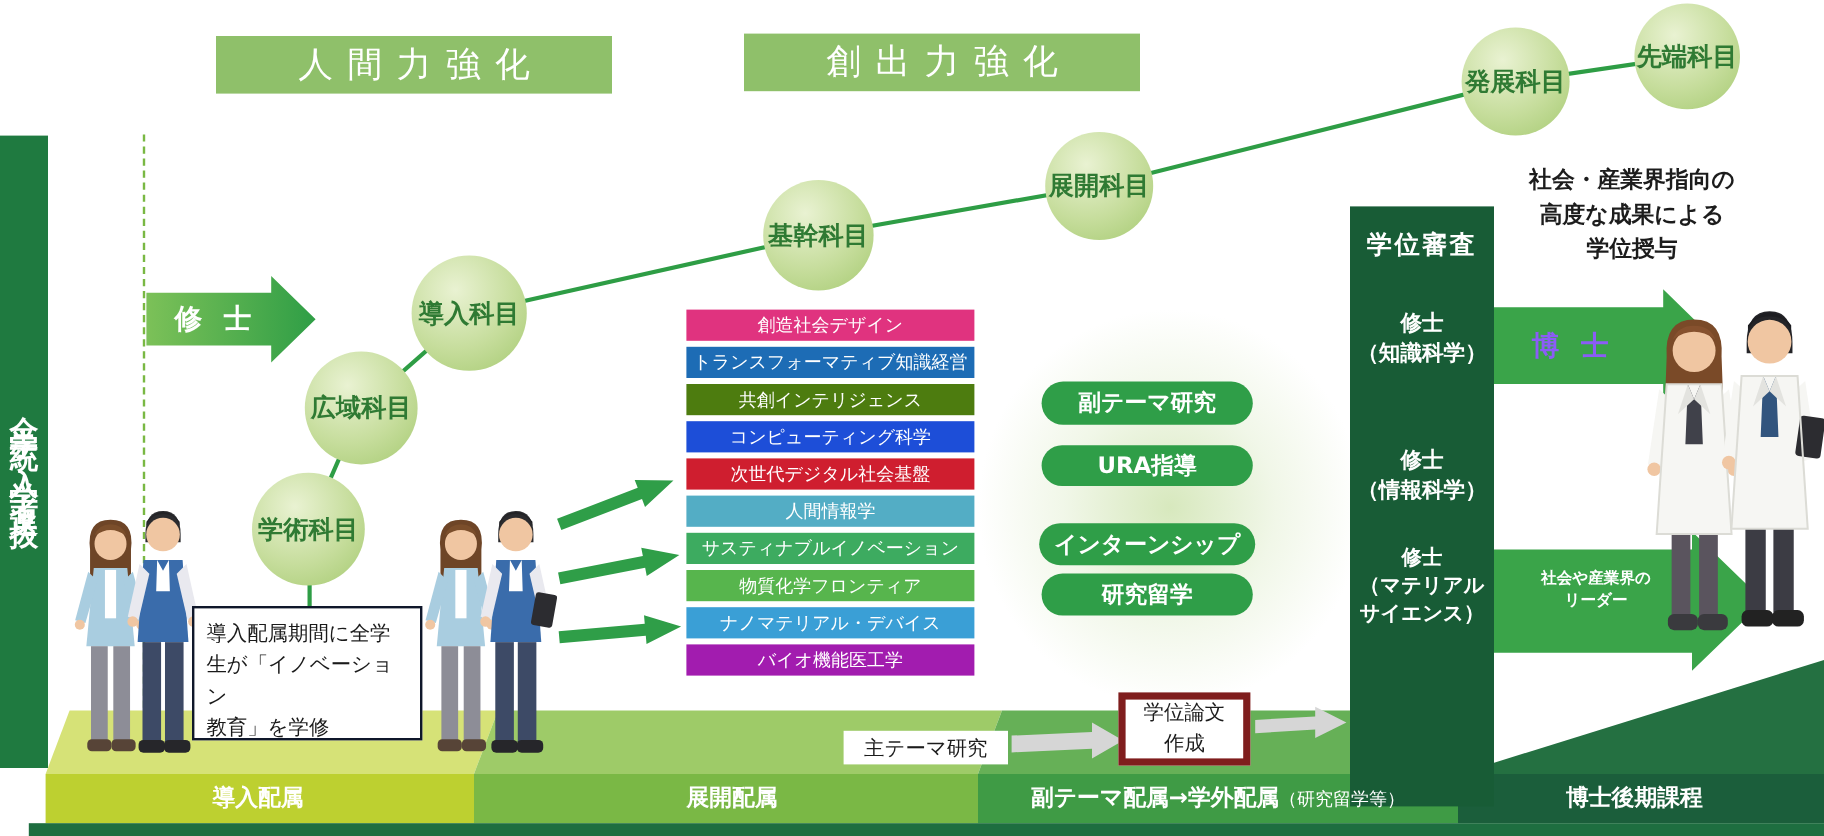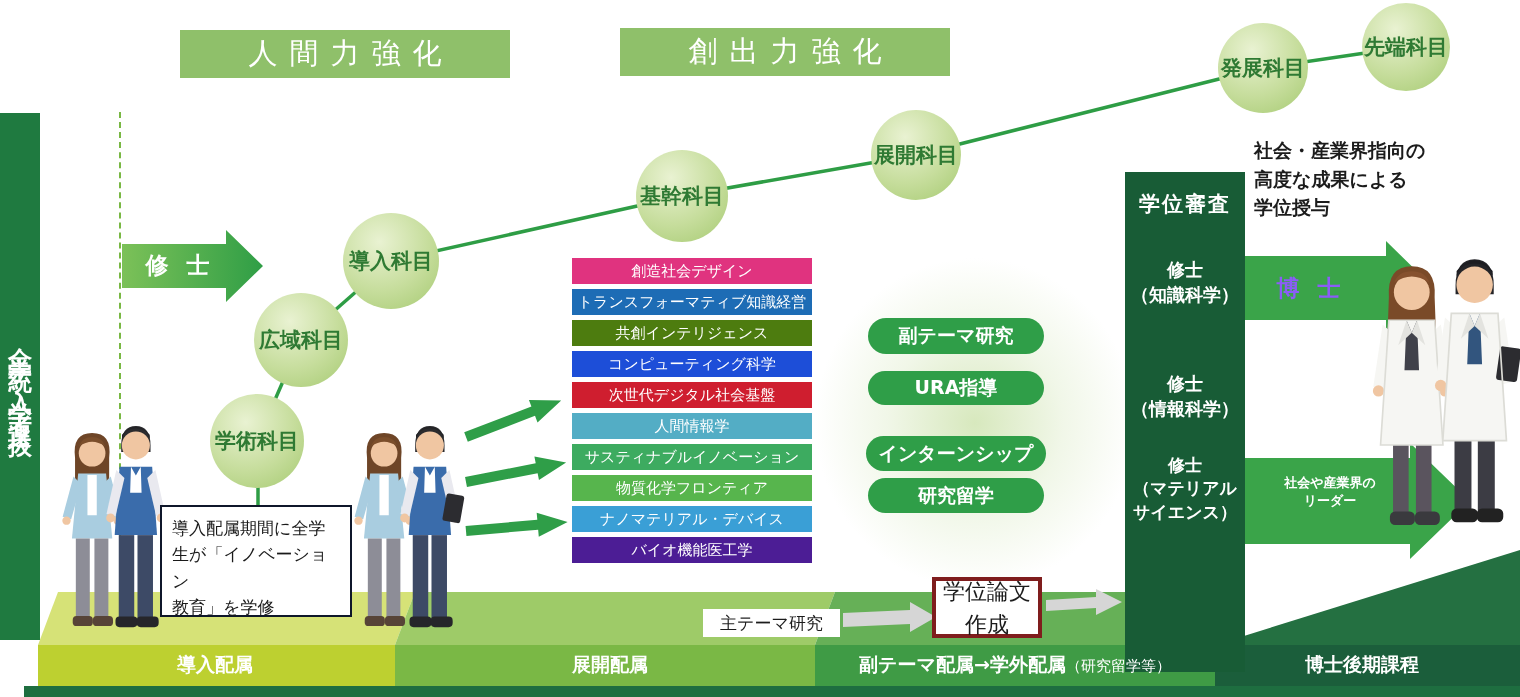--- a/index.html
+++ b/index.html
@@ -44,31 +44,31 @@
   .pill { border-radius:18px; color:#fff; font-size:19px; font-weight:700;
           display:flex; align-items:center; justify-content:center; white-space:nowrap; }
 
   .tower { left:1125px; top:140px; width:120px; height:500px; color:#fff;margin-top:32px; }
   .tower-title { position:absolute; top:18px; left:0; width:100%; text-align:center;
                  font-size:21px; font-weight:700; letter-spacing:2px; }
   .degree { position:absolute; left:0; width:100%; text-align:center; font-size:18px;
             line-height:1.38; font-weight:600; }
   .deg-0 { top:86px; } .deg-1 { top:200px; } .deg-2 { top:282px; font-size:17px; }
 
-  .award-note { left:1254px; top:136px; width:212px; text-align:left; color:#1c1c1c;
+  .award-note { left:1254px; top:136px; width:212px; text-align:center; color:#1c1c1c;
                 font-size:19px; font-weight:600; line-height:1.5; }
 
   .band-label { top:652px; text-align:center; color:#fff; font-size:19px; font-weight:600;
                 white-space:nowrap; }
   .band-suffix { font-size:15px; font-weight:500; }
 
   .theme-box { left:703px; top:609px; width:137px; height:28px; background:#fff; color:#1c1c1c;
                font-size:17px; display:flex; align-items:center; justify-content:center; }
   .thesis-box { left:932px; top:577px; width:110px; height:61px; background:#fff; color:#1c1c1c;
-                border:4px solid #7f1d1d; font-size:22px; line-height:1.5; text-align:center;
+                border:6px solid #7f1d1d; font-size:17px; line-height:1.5; text-align:center;
                 display:flex; align-items:center; justify-content:center; }
 </style>
 </head>
 <body>
 
 <div class="stage">
 
   <div class="glow"></div>
   <div class="dashed"></div>
 
@@ -227,21 +227,21 @@
 
   <div class="ov sbar" style="top: 258px; background-color: rgb(224, 51, 127);">創造社会デザイン</div>
   <div class="ov sbar" style="top: 289px; background-color: rgb(29, 108, 181);">トランスフォーマティブ知識経営</div>
   <div class="ov sbar" style="top: 320px; background-color: #4d7c0f;">共創インテリジェンス</div>
   <div class="ov sbar" style="top: 351px; background-color: #1d4ed8;">コンピューティング科学</div>
   <div class="ov sbar" style="top: 382px; background-color: rgb(207, 30, 47);">次世代デジタル社会基盤</div>
   <div class="ov sbar" style="top: 413px; background-color: rgb(83, 173, 197);">人間情報学</div>
   <div class="ov sbar" style="top: 444px; background-color: rgb(61, 171, 96);">サスティナブルイノベーション</div>
   <div class="ov sbar" style="top: 475px; background-color: rgb(87, 181, 77);">物質化学フロンティア</div>
   <div class="ov sbar" style="top: 506px; background-color: rgb(58, 159, 214);">ナノマテリアル・デバイス</div>
-  <div class="ov sbar" style="top: 537px; background-color: #4c1d95;">バイオ機能医工学</div>
+  <div class="ov sbar" style="top: 537px; background-color: #a21caf;">バイオ機能医工学</div>
 
   <div class="ov pill" style="left: 868px; top: 318px; width: 176px; height: 36px; background-color: rgb(47, 158, 72);">副テーマ研究</div>
   <div class="ov pill" style="left: 868px; top: 371px; width: 176px; height: 34px; background-color: rgb(47, 158, 72);">URA指導</div>
   <div class="ov pill" style="left: 866px; top: 424px; width: 180px; height: 35px; background-color: rgb(47, 158, 72); margin-top: 12px;">インターンシップ</div>
   <div class="ov pill" style="left: 868px; top: 478px; width: 176px; height: 35px; background-color: rgb(47, 158, 72);">研究留学</div>
 
   <div class="ov tower" style="background-color: rgb(24, 92, 54);">
     <div class="tower-title">学位審査</div>
     <div class="degree deg-0 pre">修士
 （知識科学）</div>

